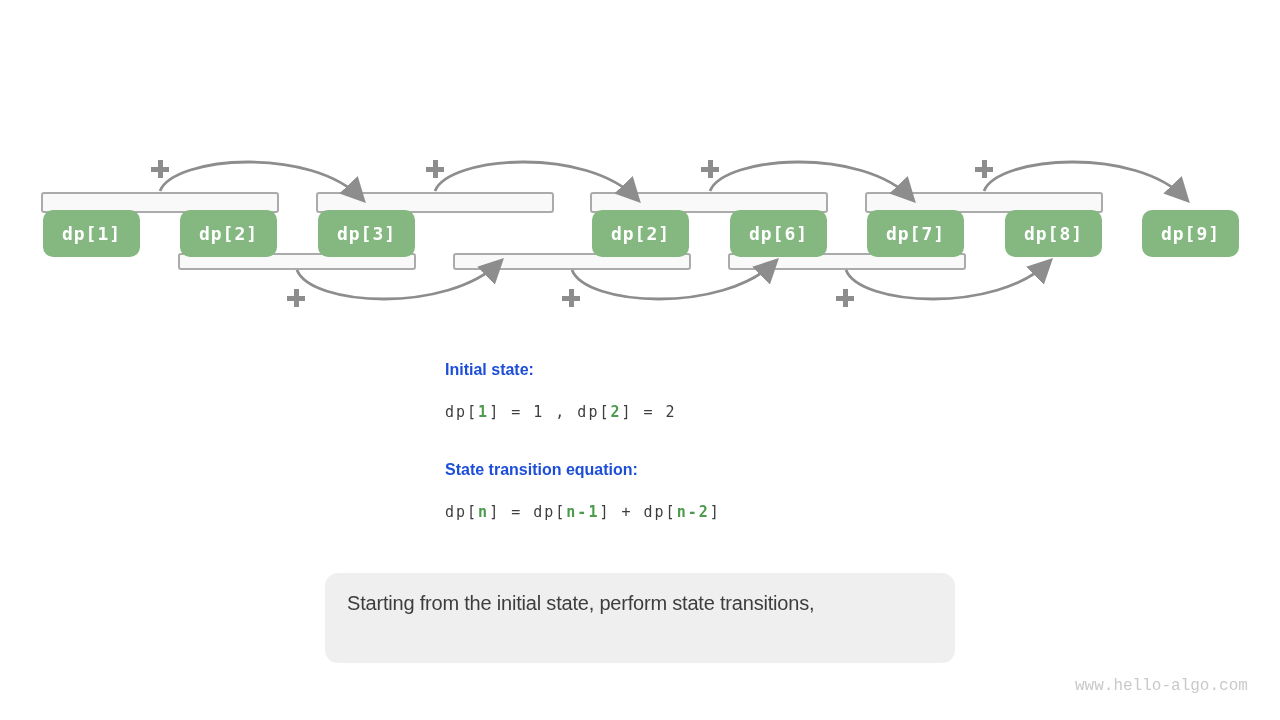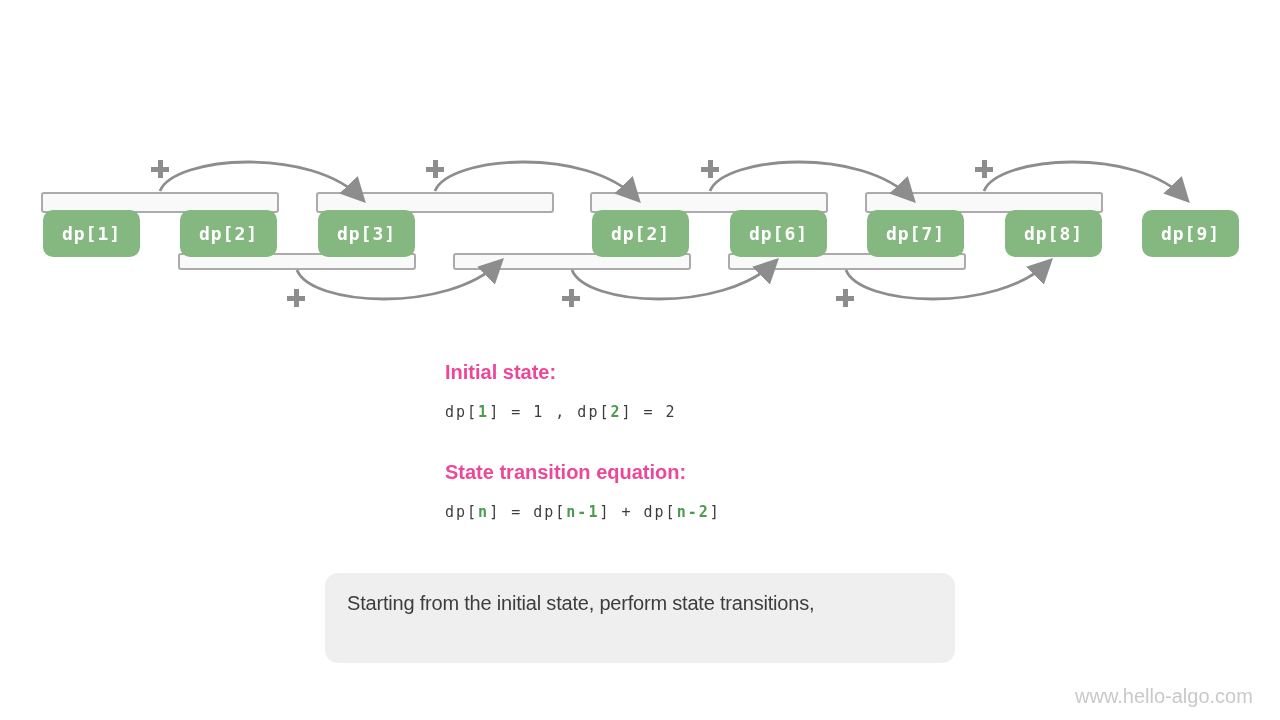--- a/index.html
+++ b/index.html
@@ -25,40 +25,40 @@
     color:#ffffff;font-family:"DejaVu Sans Mono",monospace;font-weight:bold;
     font-size:18px;letter-spacing:1px;
   }
 
   .plus{position:absolute;width:18px;height:18px;z-index:4;}
   .plus::before{content:"";position:absolute;left:0;top:6.5px;width:18px;height:5px;background:#8d8d8d;}
   .plus::after{content:"";position:absolute;left:6.5px;top:0;width:5px;height:18px;background:#8d8d8d;}
 
   
   .heading{
-    position:absolute;left:445px;color:#ec4899;font-size:20px;font-weight:bold;
+    position:absolute;left:445px;color:#1d4ed8;font-size:16px;font-weight:bold;
     white-space:nowrap;
   }
   .equation{
     position:absolute;left:445px;color:#3d3d3d;white-space:nowrap;
     font-family:"DejaVu Sans Mono",monospace;font-size:15px;letter-spacing:2px;
   }
   .equation .green{color:#4c9b4e;font-weight:bold;}
 
   
   .callout{
     position:absolute;left:325px;top:573px;width:630px;height:90px;
     background:#efefef;border-radius:13px;box-sizing:border-box;
     padding:15px 0 16px 22px;color:#3d3d3d;font-size:20px;line-height:31px;
     letter-spacing:-0.2px;
   }
 
   .watermark{
     position:absolute;left:1075px;top:677px;color:#c9c9c9;
-    font-family:Liberation Sans, sans-serif;font-size:20px;white-space:nowrap;margin-top:8px;
+    font-family:Liberation Mono, monospace;font-size:16px;white-space:nowrap;
   }
 </style>
 </head>
 <body>
 
 <div class="stage">
 
   <div class="bracket top" style="left:41px"></div>
   <div class="bracket top" style="left:316px"></div>
   <div class="bracket top" style="left:590px"></div>

